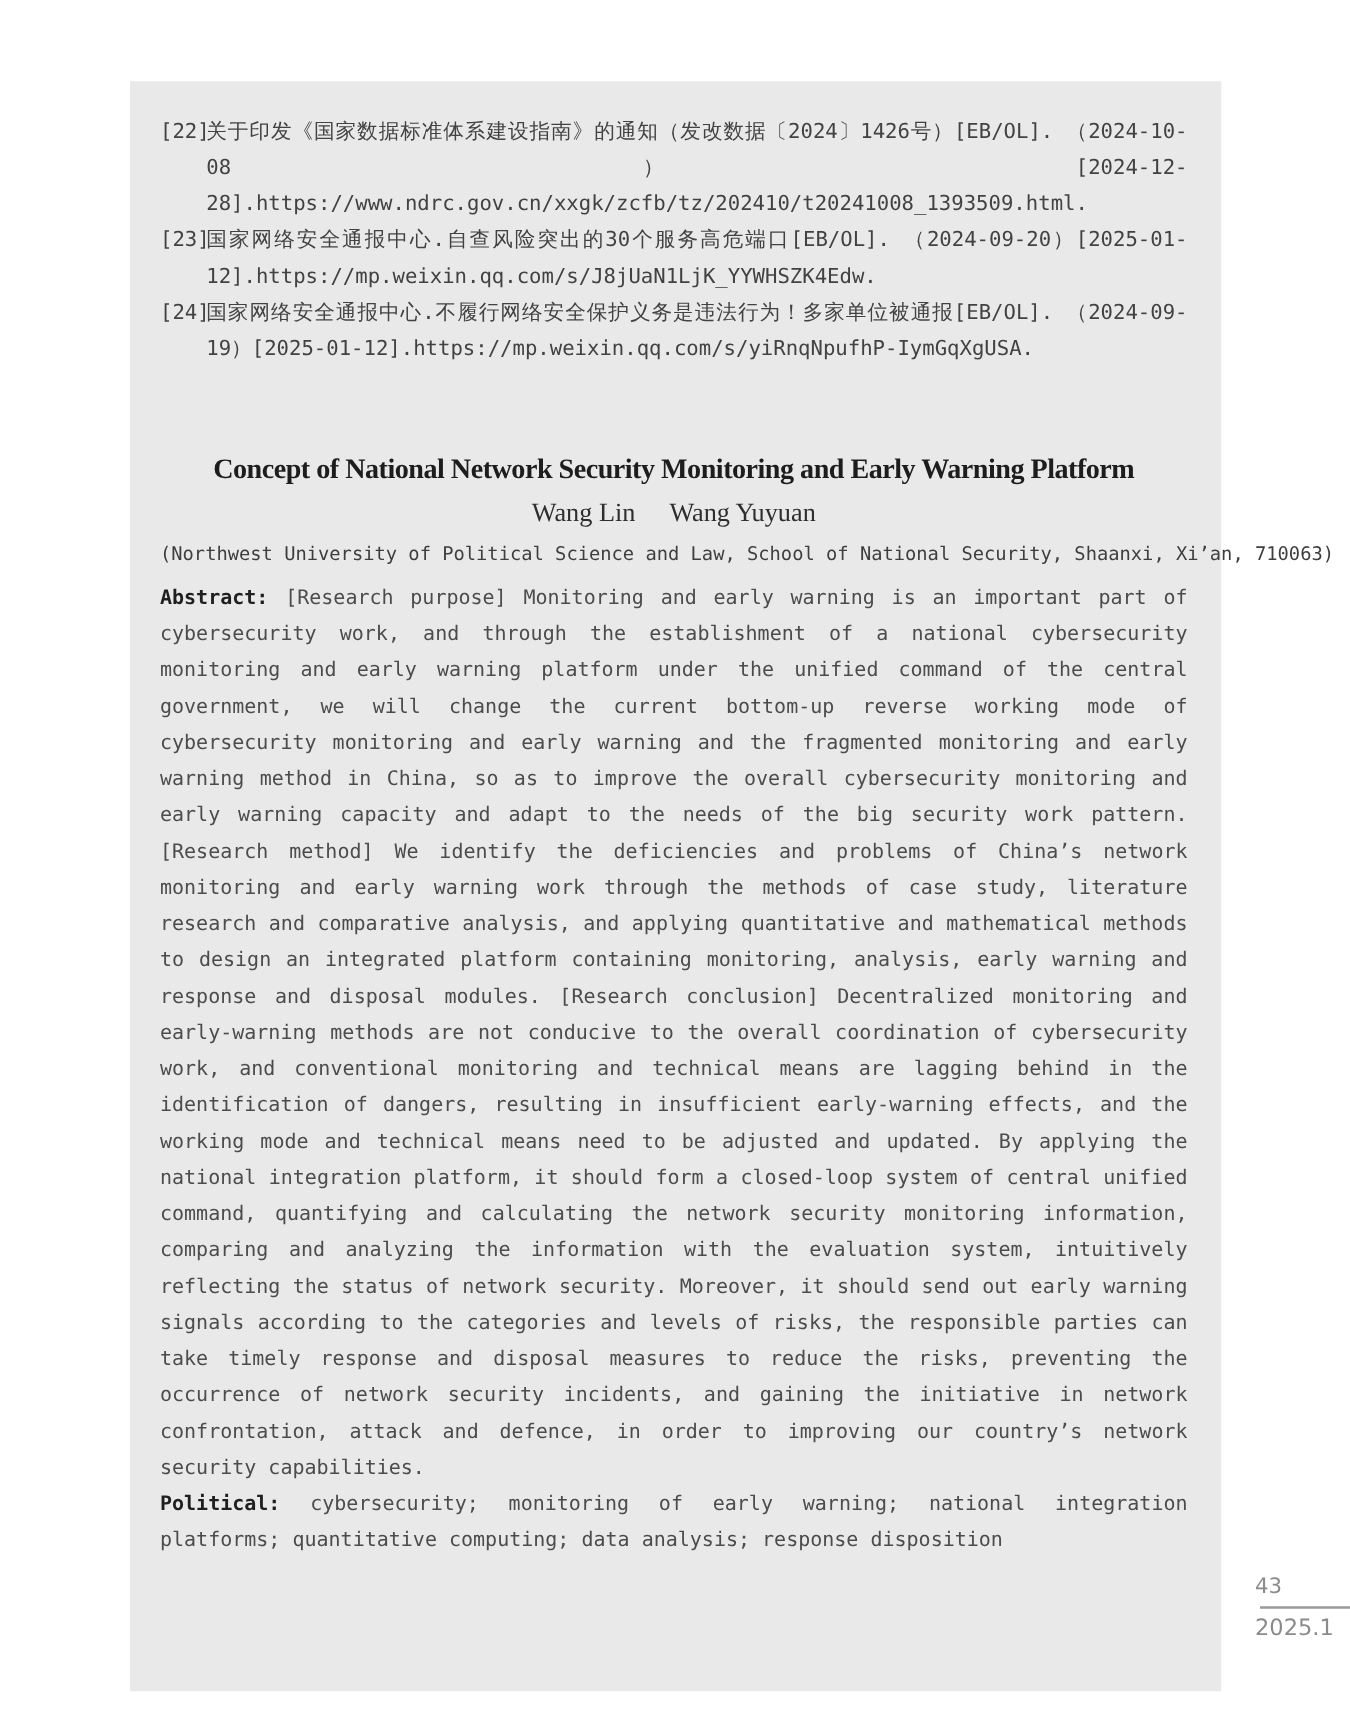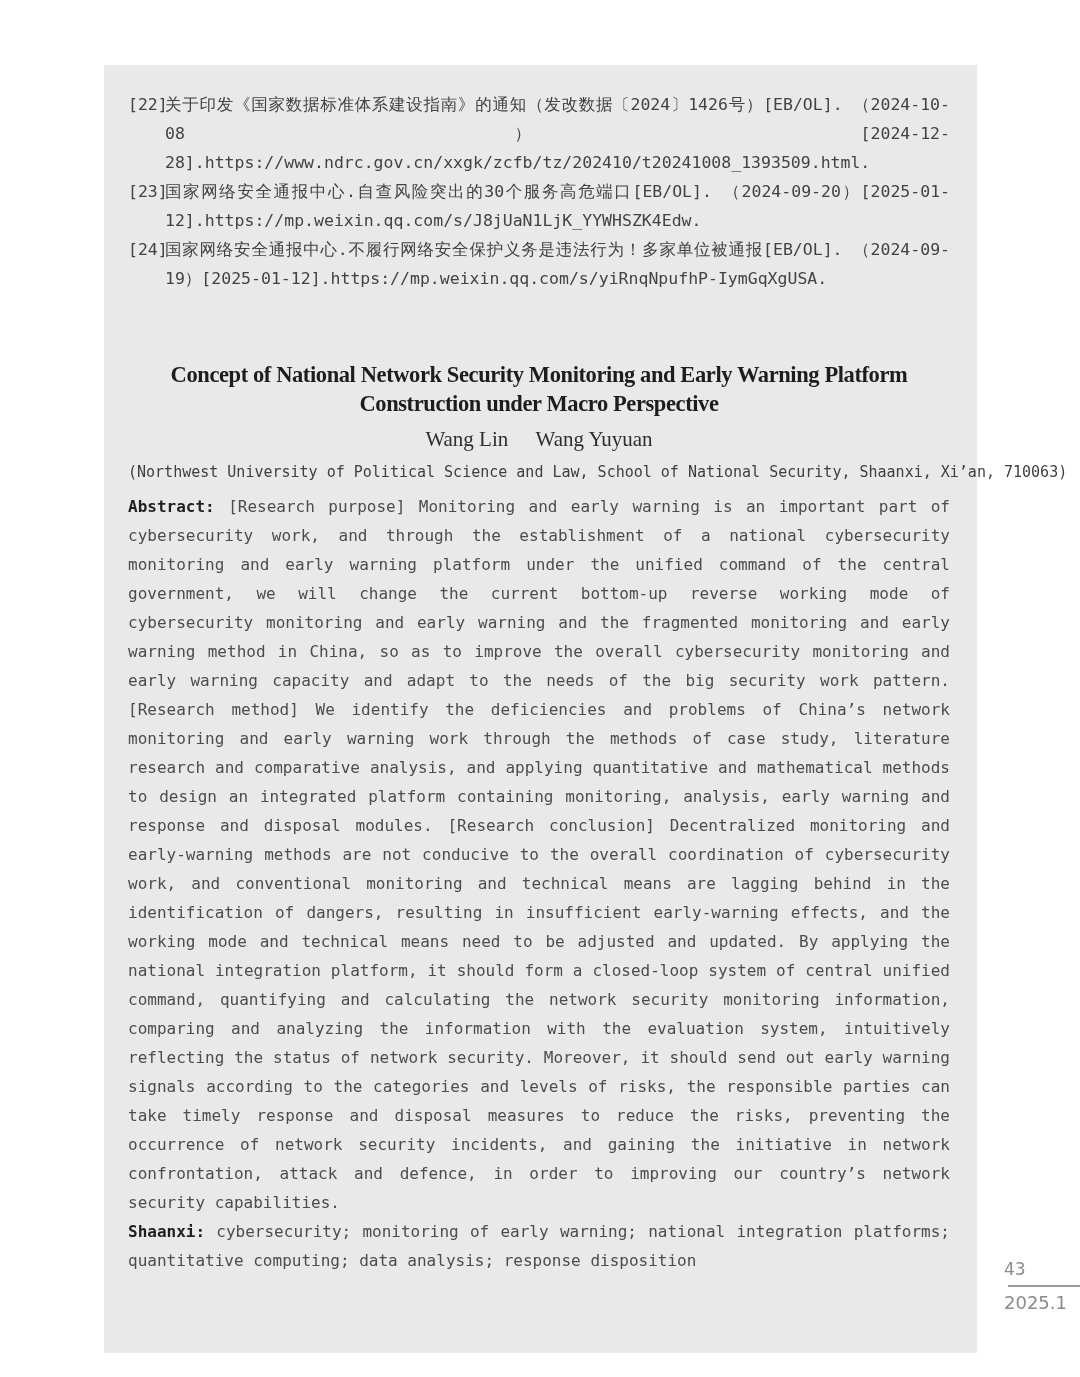--- a/index.html
+++ b/index.html
@@ -111,37 +111,36 @@
       <span class="ref-text">国家网络安全通报中心.自查风险突出的30个服务高危端口[EB/OL]. （2024-09-20）[2025-01-12].https://mp.weixin.qq.com/s/J8jUaN1LjK_YYWHSZK4Edw.</span>
     </li>
     <li>
       <span class="ref-id">[24]</span>
       <span class="ref-text">国家网络安全通报中心.不履行网络安全保护义务是违法行为！多家单位被通报[EB/OL]. （2024-09-19）[2025-01-12].https://mp.weixin.qq.com/s/yiRnqNpufhP-IymGqXgUSA.</span>
     </li>
   </ol>
 
   <h1 class="title">
     <div class="title-line">Concept of National Network Security Monitoring and Early Warning Platform</div>
-    <div class="title-line">Construction under Macro Perspective</div>
   </h1>
 
   <div class="authors">
     <span>Wang Lin</span>
     <span>Wang Yuyuan</span>
   </div>
 
   <div class="affiliation">(Northwest University of Political Science and Law, School of National Security, Shaanxi, Xi’an, 710063)</div>
 
   <p class="para abstract">
     <span class="label">Abstract:</span>
     <span>[Research purpose] Monitoring and early warning is an important part of cybersecurity work, and through the establishment of a national cybersecurity monitoring and early warning platform under the unified command of the central government, we will change the current bottom-up reverse working mode of cybersecurity monitoring and early warning and the fragmented monitoring and early warning method in China, so as to improve the overall cybersecurity monitoring and early warning capacity and adapt to the needs of the big security work pattern. [Research method] We identify the deficiencies and problems of China’s network monitoring and early warning work through the methods of case study, literature research and comparative analysis, and applying quantitative and mathematical methods to design an integrated platform containing monitoring, analysis, early warning and response and disposal modules. [Research conclusion] Decentralized monitoring and early-warning methods are not conducive to the overall coordination of cybersecurity work, and conventional monitoring and technical means are lagging behind in the identification of dangers, resulting in insufficient early-warning effects, and the working mode and technical means need to be adjusted and updated. By applying the national integration platform, it should form a closed-loop system of central unified command, quantifying and calculating the network security monitoring information, comparing and analyzing the information with the evaluation system, intuitively reflecting the status of network security. Moreover, it should send out early warning signals according to the categories and levels of risks, the responsible parties can take timely response and disposal measures to reduce the risks, preventing the occurrence of network security incidents, and gaining the initiative in network confrontation, attack and defence, in order to improving our country’s network security capabilities.</span>
   </p>
 
   <p class="para keywords">
-    <span class="label">Shaanxi:</span>
+    <span class="label">Political:</span>
     <span>cybersecurity; monitoring of early warning; national integration platforms; quantitative computing; data analysis; response disposition</span>
   </p>
 
 </div>
 
 <div class="footer">
   <div class="page-num">43</div>
   <hr class="footer-rule">
   <div class="issue">2025.1</div>
 </div>

